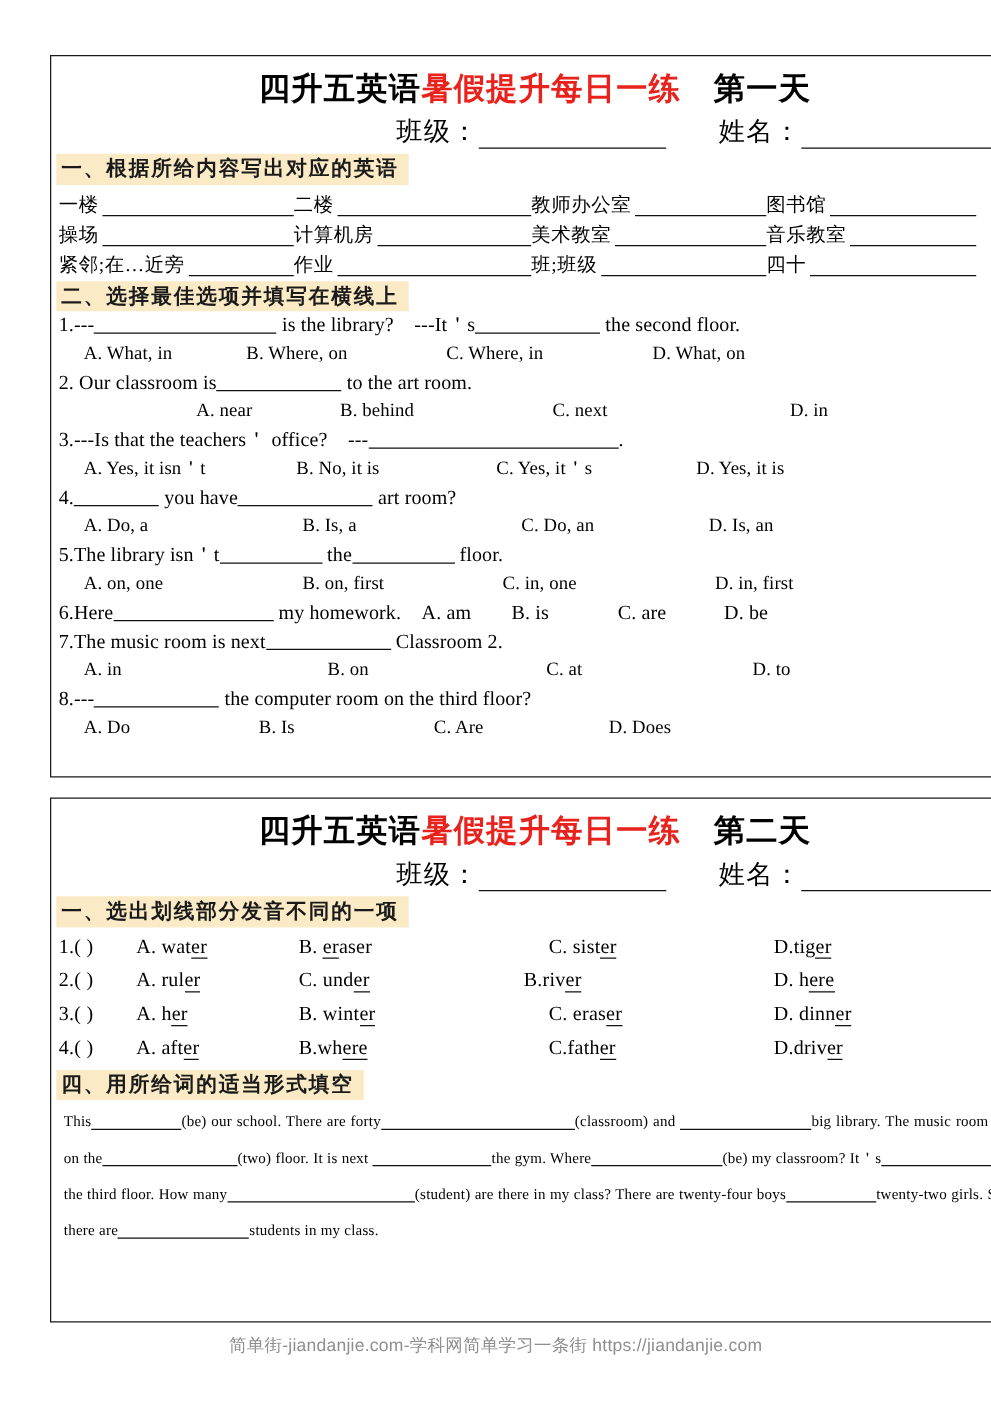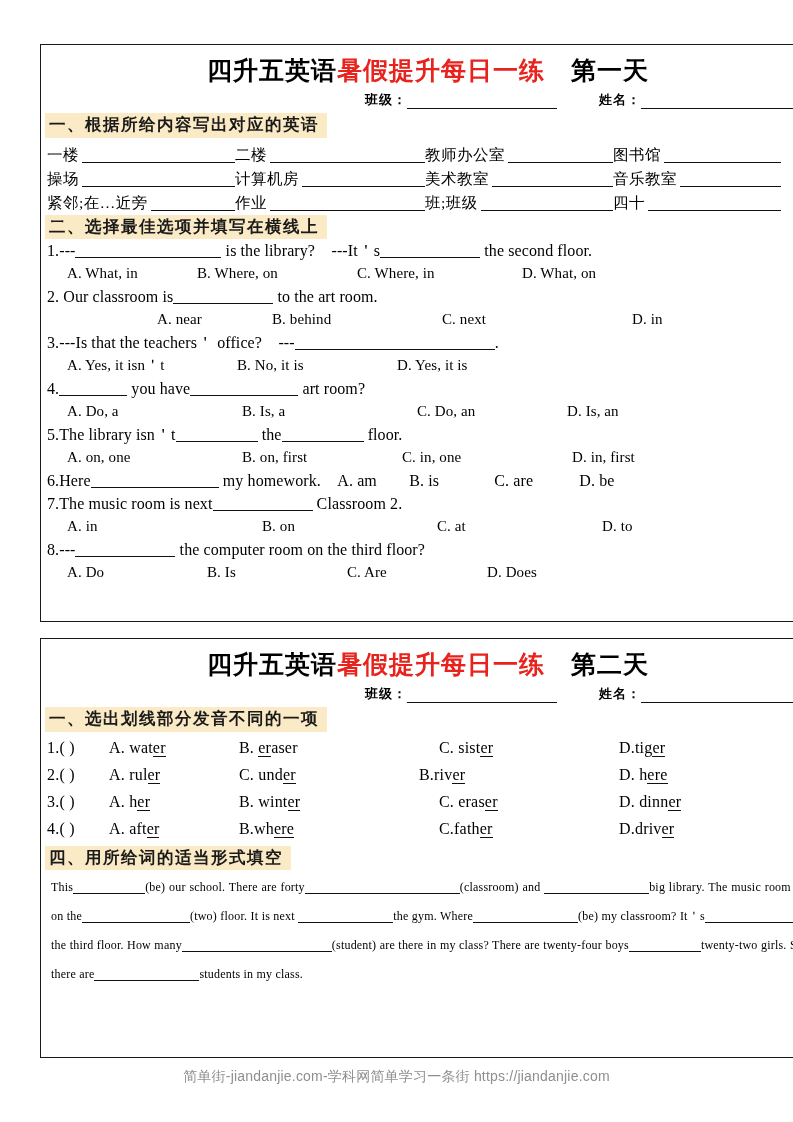--- a/index.html
+++ b/index.html
@@ -54,21 +54,21 @@
   
   .idline {
     display: flex;
     justify-content: flex-end;
     align-items: flex-end;
     padding: 4px 14px 0 0;
     font-size: 16px;
     font-weight: 700;
   }
   .idfield { display: flex; align-items: flex-end; }
-  .idlabel { font-size: 13px; font-weight: 700; letter-spacing: 1px; }
+  .idlabel { font-size: 21px; font-weight: 400; letter-spacing: 1px; }
   .idblank {
     display: inline-block;
     border-bottom: 1.4px solid #111;
     height: 17px;
   }
   .idblank.w1 { width: 150px; margin-right: 42px; }
   .idblank.w2 { width: 160px; }
 
   
   .sec-head {
@@ -285,20 +285,21 @@
         <span>D. in</span>
       </div>
 
       <div class="q">
         <span>3.---Is that the teachers＇  office?</span>&nbsp;&nbsp;&nbsp;
         <span>---</span><span class="bl" style="width:200px"></span><span>.</span>
       </div>
       <div class="opts">
         <span style="width:170px">A. Yes, it isn＇t</span>
         <span style="width:160px">B. No, it is</span>
+        <span style="width:160px">C. Yes, it＇s</span>
         <span>D. Yes, it is</span>
       </div>
 
       <div class="q">
         <span>4.</span><span class="bl" style="width:68px"></span>
         <span>you have</span><span class="bl" style="width:108px"></span>
         <span>art room?</span>
       </div>
       <div class="opts">
         <span style="width:175px">A. Do, a</span>

